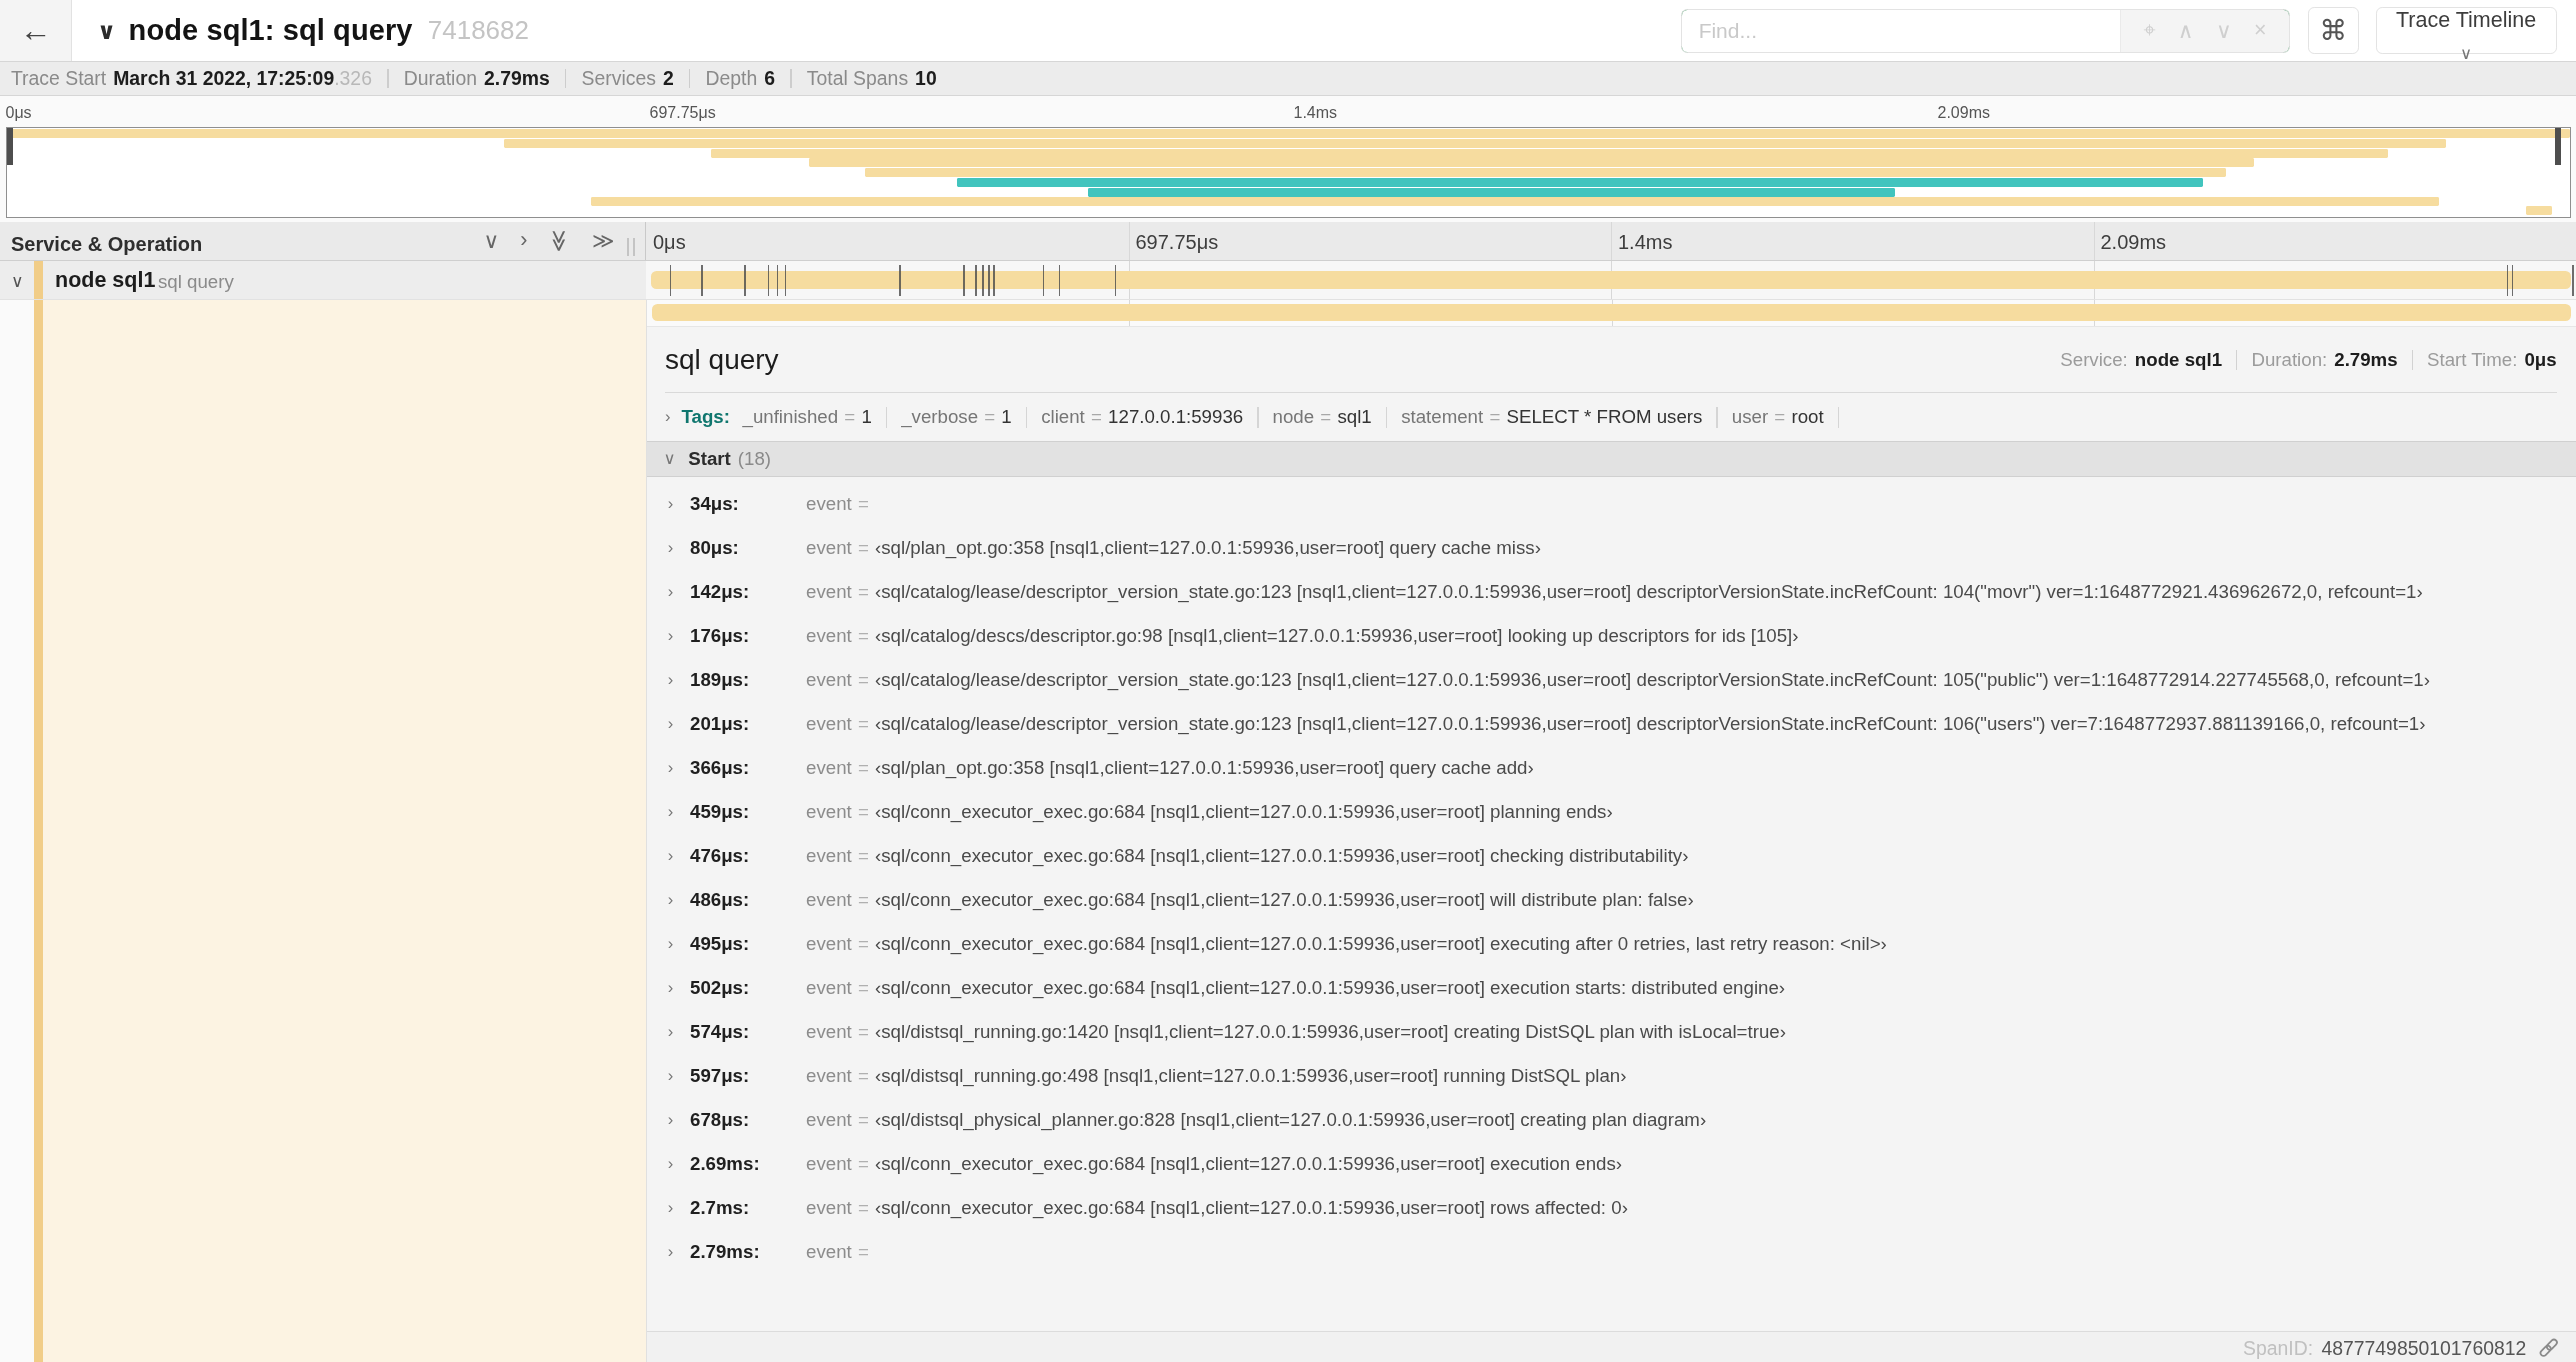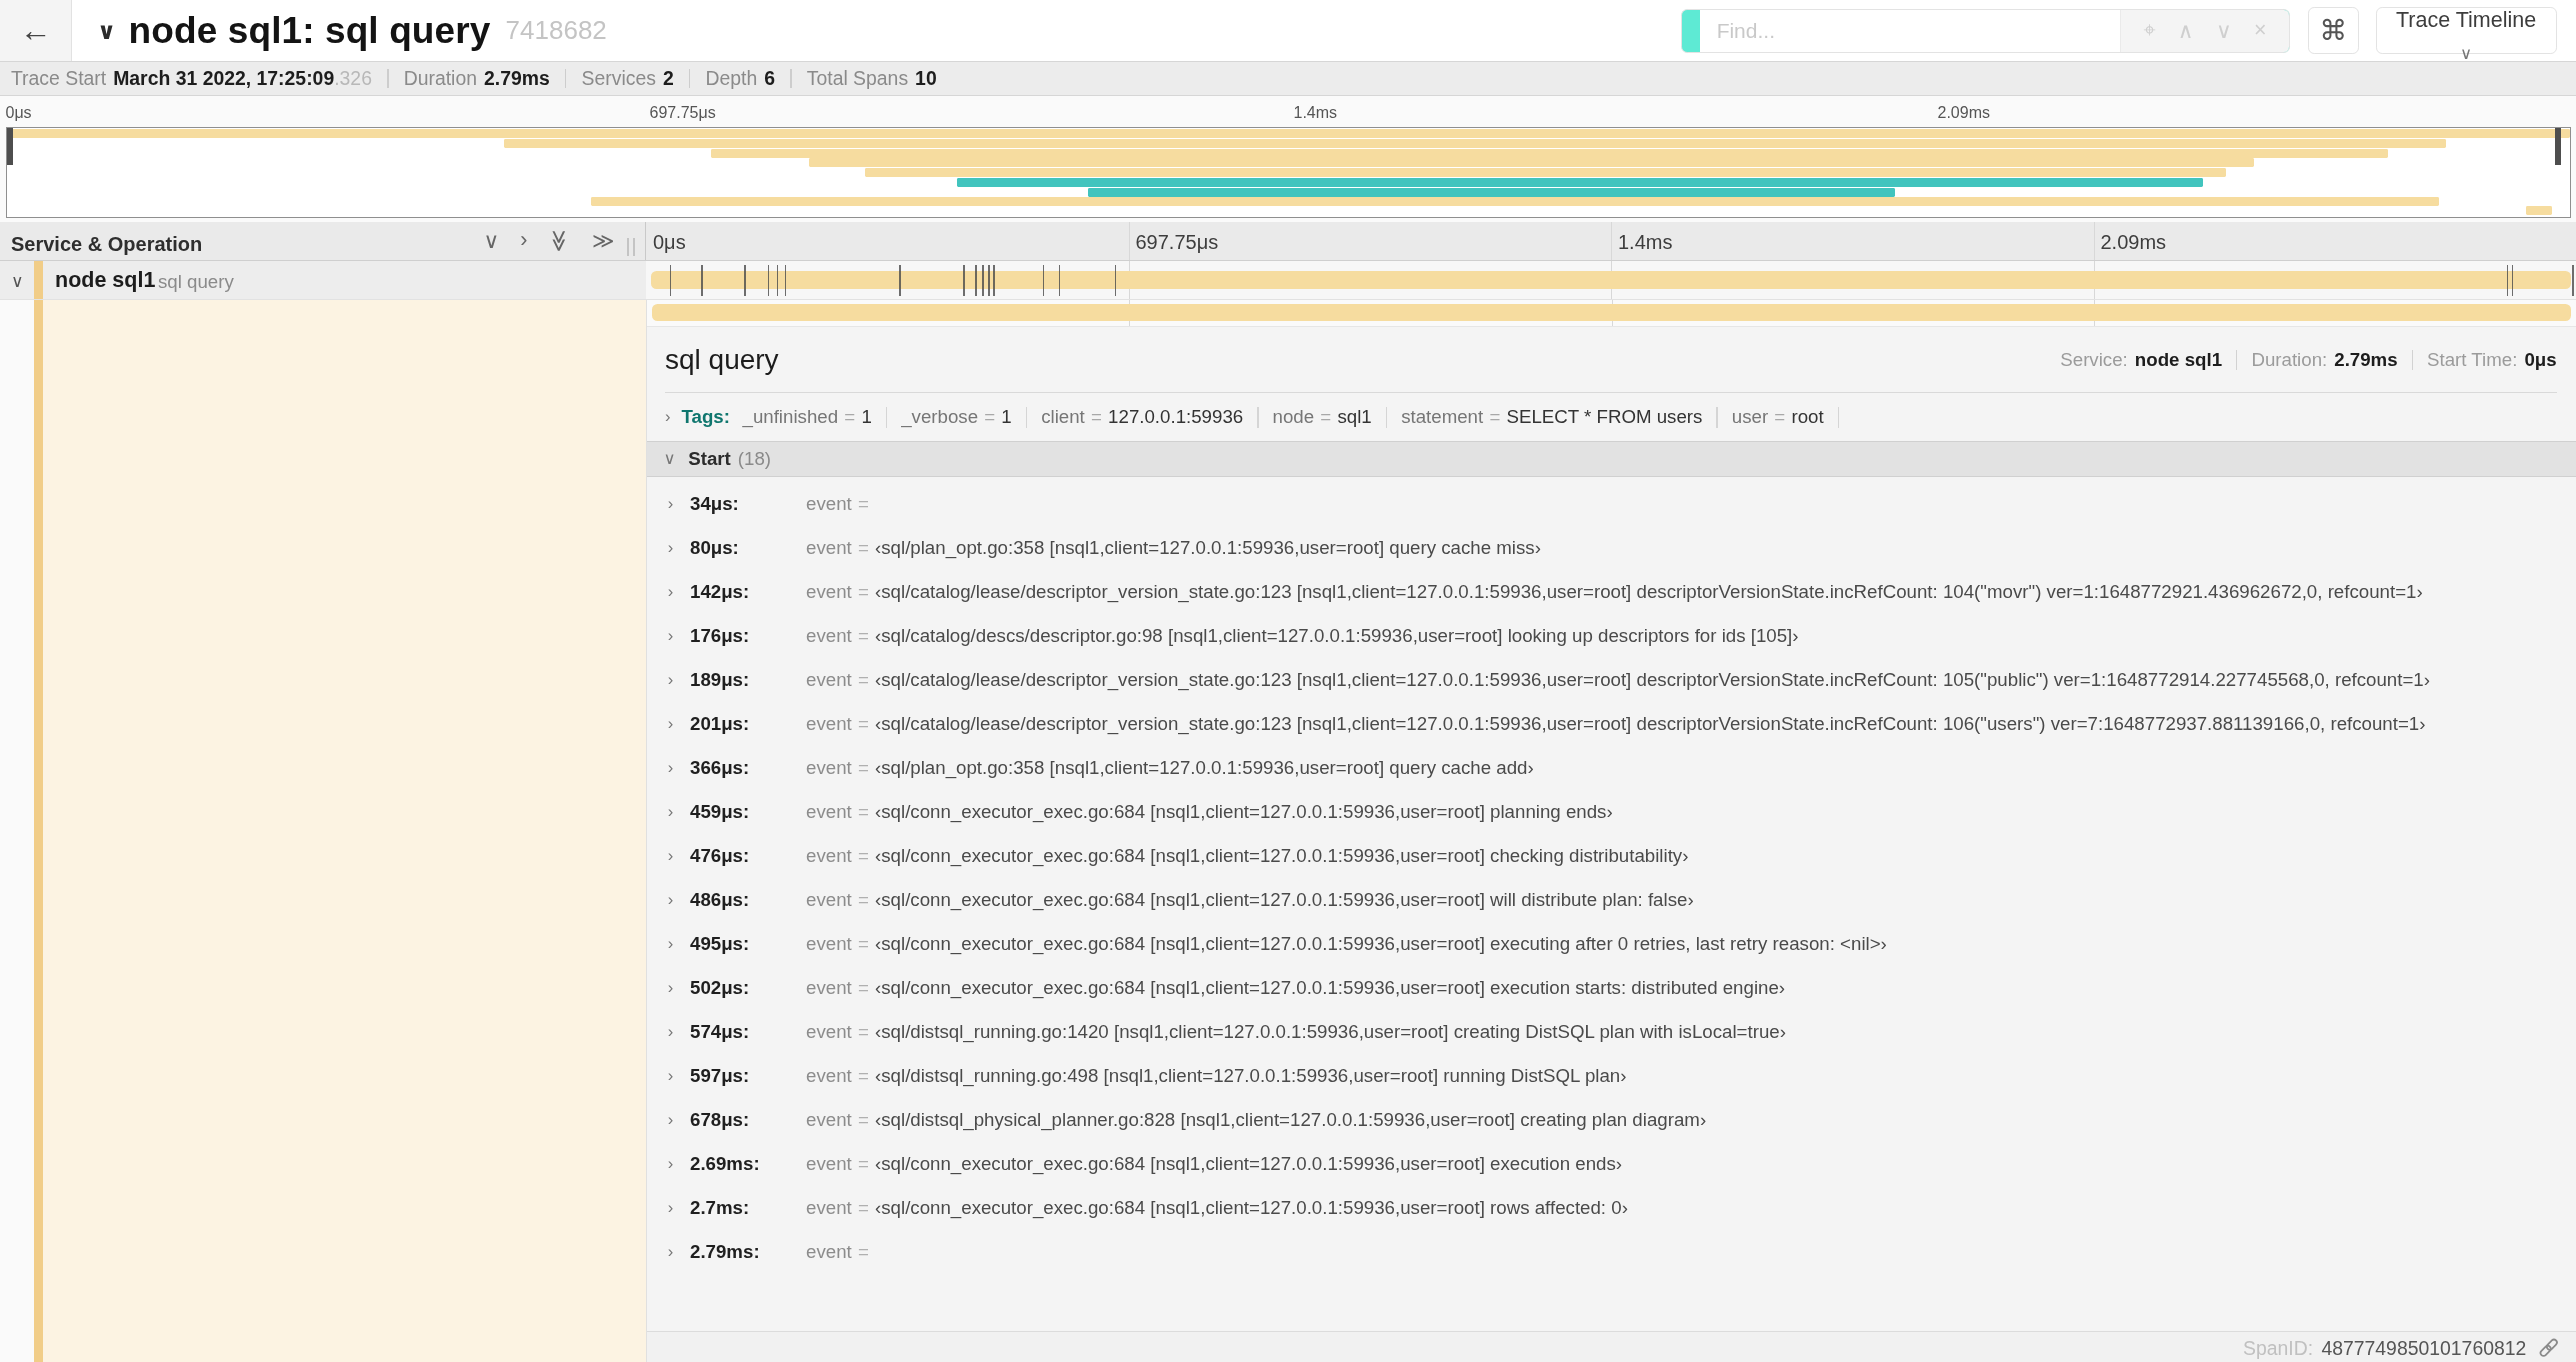--- a/index.html
+++ b/index.html
@@ -4,24 +4,24 @@
 <style>
   * { box-sizing: border-box; }
   html,body { margin:0; padding:0; width:2576px; height:1363px; overflow:hidden;
     font-family:"Liberation Sans","DejaVu Sans",sans-serif; background:#ffffff; color:#222; }
 
   
   .titlebar { height:61px; display:flex; align-items:center; background:#fff; }
   .back-btn { width:72px; height:100%; background:#f4f4f4; border-right:1.4px solid #e2e2e2;
     display:flex; align-items:center; justify-content:center; font-size:32px; color:#444; cursor:pointer; }
   .title-caret { margin-left:25px; font-size:23.5px; font-weight:700; color:#2b2b2b; }
-  .page-title { font-size:37px; font-weight:700; color:#141414; margin:0 0 0 12.5px; letter-spacing:0.1px; }
+  .page-title { font-size:29px; font-weight:700; color:#141414; margin:0 0 0 12.5px; letter-spacing:0.1px; }
   .trace-id { font-size:26px; color:#c4c4c4; margin-left:15.2px; font-weight:400; }
   .find-wrap { margin-left:auto; display:flex; align-items:stretch; height:44px; width:609px;
-    border:1.4px solid #e3e3e3; border-radius:6.2px; overflow:hidden; background:#5eead4;padding-left:18px; }
+    border:1.4px solid #e3e3e3; border-radius:6.2px; overflow:hidden; background:#15803d; }
   .find-input { flex:1; border:none; outline:none; padding:0 16.6px; font-size:21px; color:#555;
     font-family:inherit; background:#fff; }
   .find-input::placeholder { color:#c9c9c9; }
   .find-icons { width:169px; background:#f4f4f4; border-left:1.4px solid #eaeaea; display:flex;
     align-items:center; justify-content:space-evenly; color:#cfcfcf; font-size:21.5px; }
   .kbd-btn { width:51px; height:47px; border:1.4px solid #e3e3e3; border-radius:6.2px; margin-left:18px;
     display:flex; align-items:center; justify-content:center; font-size:28px; color:#555; background:#fff; cursor:pointer; }
   .view-btn { height:47px; border:1.4px solid #e3e3e3; border-radius:6.2px; margin:0 19.4px 0 16.6px; padding:0 19.4px;
     display:flex; align-items:center; gap:11px; font-size:21.5px; color:#3d3d3d; background:#fff; cursor:pointer;flex-direction:column; }
   .view-caret { font-size:16.6px; color:#777; }

